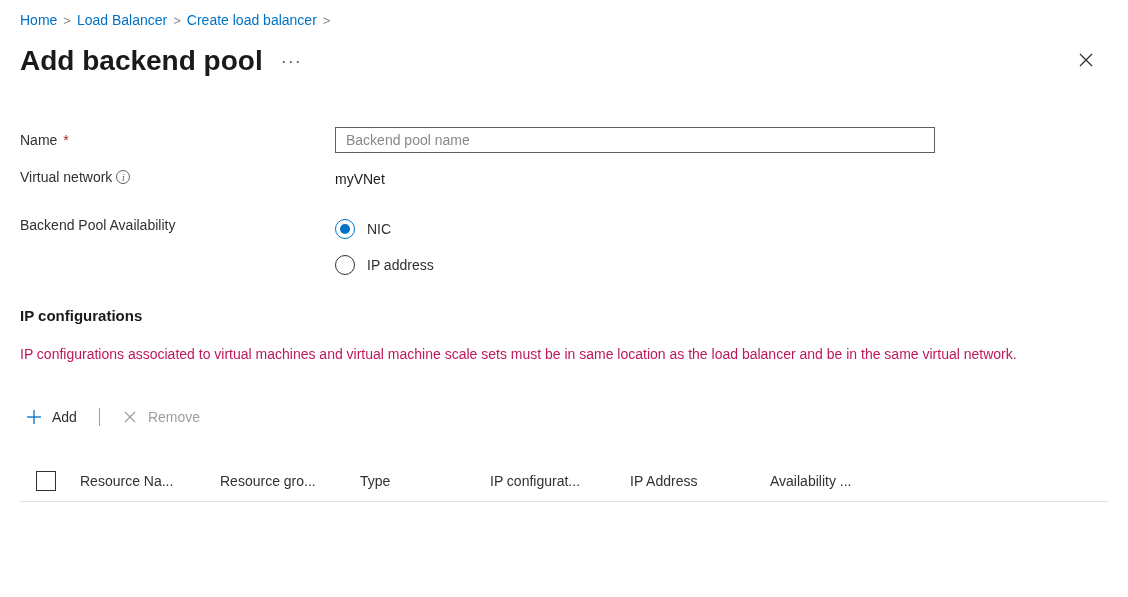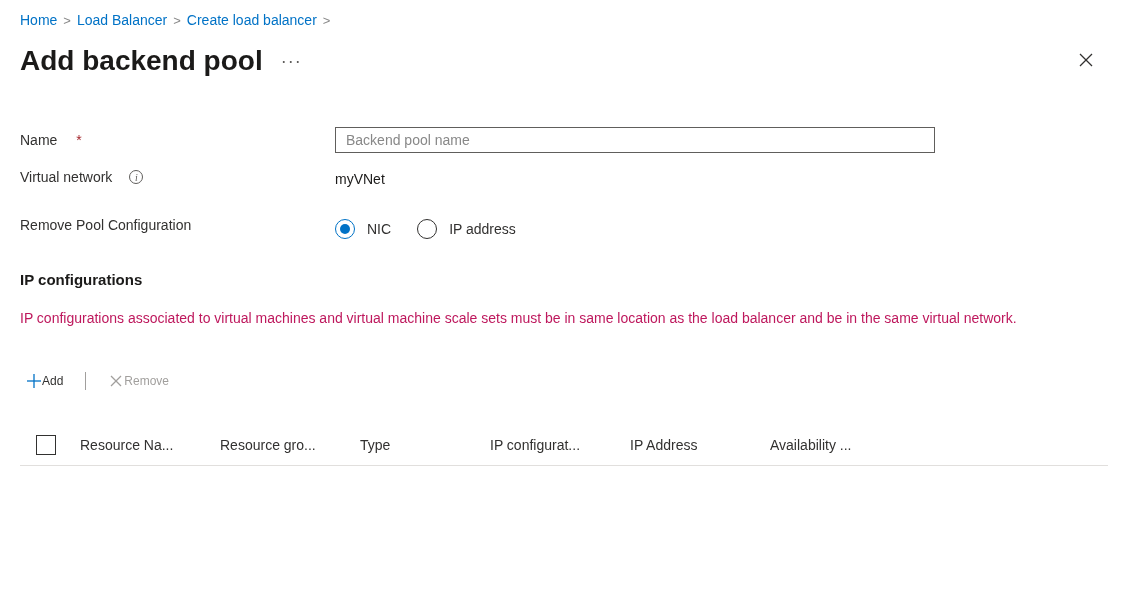--- a/index.html
+++ b/index.html
@@ -53,21 +53,21 @@
       display: flex;
       align-items: center;
       margin-bottom: 14px;
     }
     .form-row.tall { align-items: flex-start; }
     .label-col {
       width: 315px;
       flex-shrink: 0;
       display: flex;
       align-items: center;
-      gap: 17px;
+      gap: 4px;
     }
     .req { color: #a4262c; margin-left: 2px; }
     .info-icon {
       width: 14px;
       height: 14px;
       border: 1px solid #605e5c;
       border-radius: 50%;
       display: inline-flex;
       align-items: center;
       justify-content: center;
@@ -82,21 +82,21 @@
       width: 100%;
       padding: 4px 10px;
       border: 1px solid #605e5c;
       font-size: 14px;
       font-family: inherit;
       color: #323130;
       outline: none;
     }
     .text-input::placeholder { color: #888; }
     .static-value { color: #1b1a19; padding-top: 4px; }
-    .radio-group { display: flex; gap: 26px; padding-top: 2px; }
+    .radio-group { display: flex; flex-direction: column; gap: 16px; padding-top: 2px; }
     .radio-opt {
       display: flex;
       align-items: center;
       gap: 12px;
       cursor: pointer;
     }
     .radio-circle {
       width: 20px;
       height: 20px;
       border: 1px solid #323130;
@@ -128,23 +128,24 @@
     }
     .toolbar {
       display: flex;
       align-items: center;
       gap: 12px;
       margin-bottom: 32px;
     }
     .tool-btn {
       display: flex;
       align-items: center;
+      gap: 10px;
       cursor: pointer;
       padding: 4px 6px;
-      font-size: 12px;
+      font-size: 14px;
     }
     .tool-btn.disabled { color: #a19f9d; cursor: default; }
     .tool-btn.disabled svg { stroke: #a19f9d; }
     .tool-sep {
       width: 1px;
       height: 18px;
       background: #a19f9d;
       margin: 0 4px;
     }
     .plus-icon, .x-icon { width: 16px; height: 16px; }
@@ -220,21 +221,21 @@
     <span>Virtual network</span>
     <span class="info-icon">i</span>
   </div>
   <div class="field-col">
     <div class="static-value">myVNet</div>
   </div>
 </div>
 
 <div class="form-row tall">
   <div class="label-col">
-    <span>Remove Pool Configuration</span>
+    <span>Backend Pool Availability</span>
   </div>
   <div class="field-col">
     <div class="radio-group">
       <div class="radio-opt">
         <div class="radio-circle selected">
           <div class="radio-dot"></div>
         </div>
         <span>NIC</span>
       </div>
       <div class="radio-opt">

